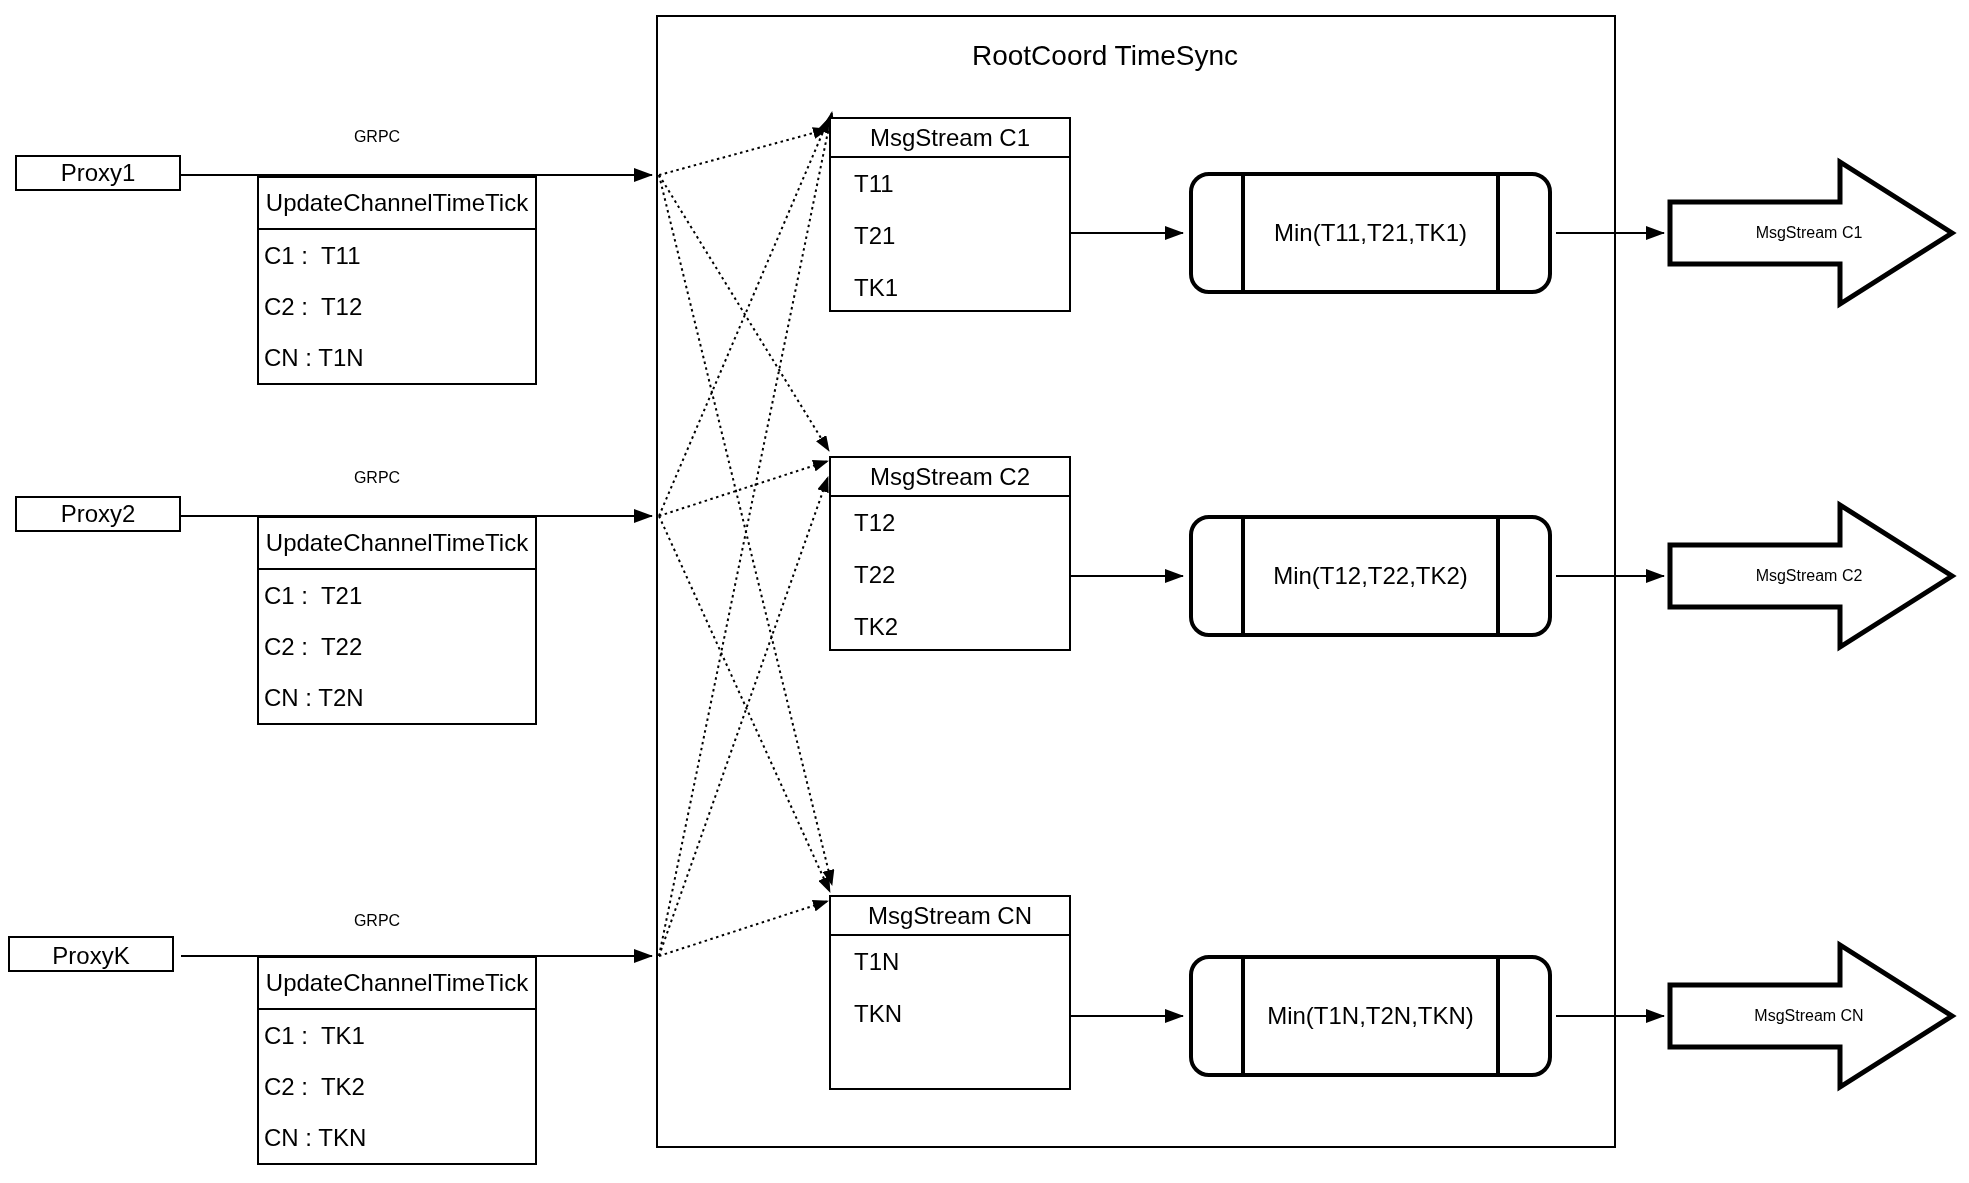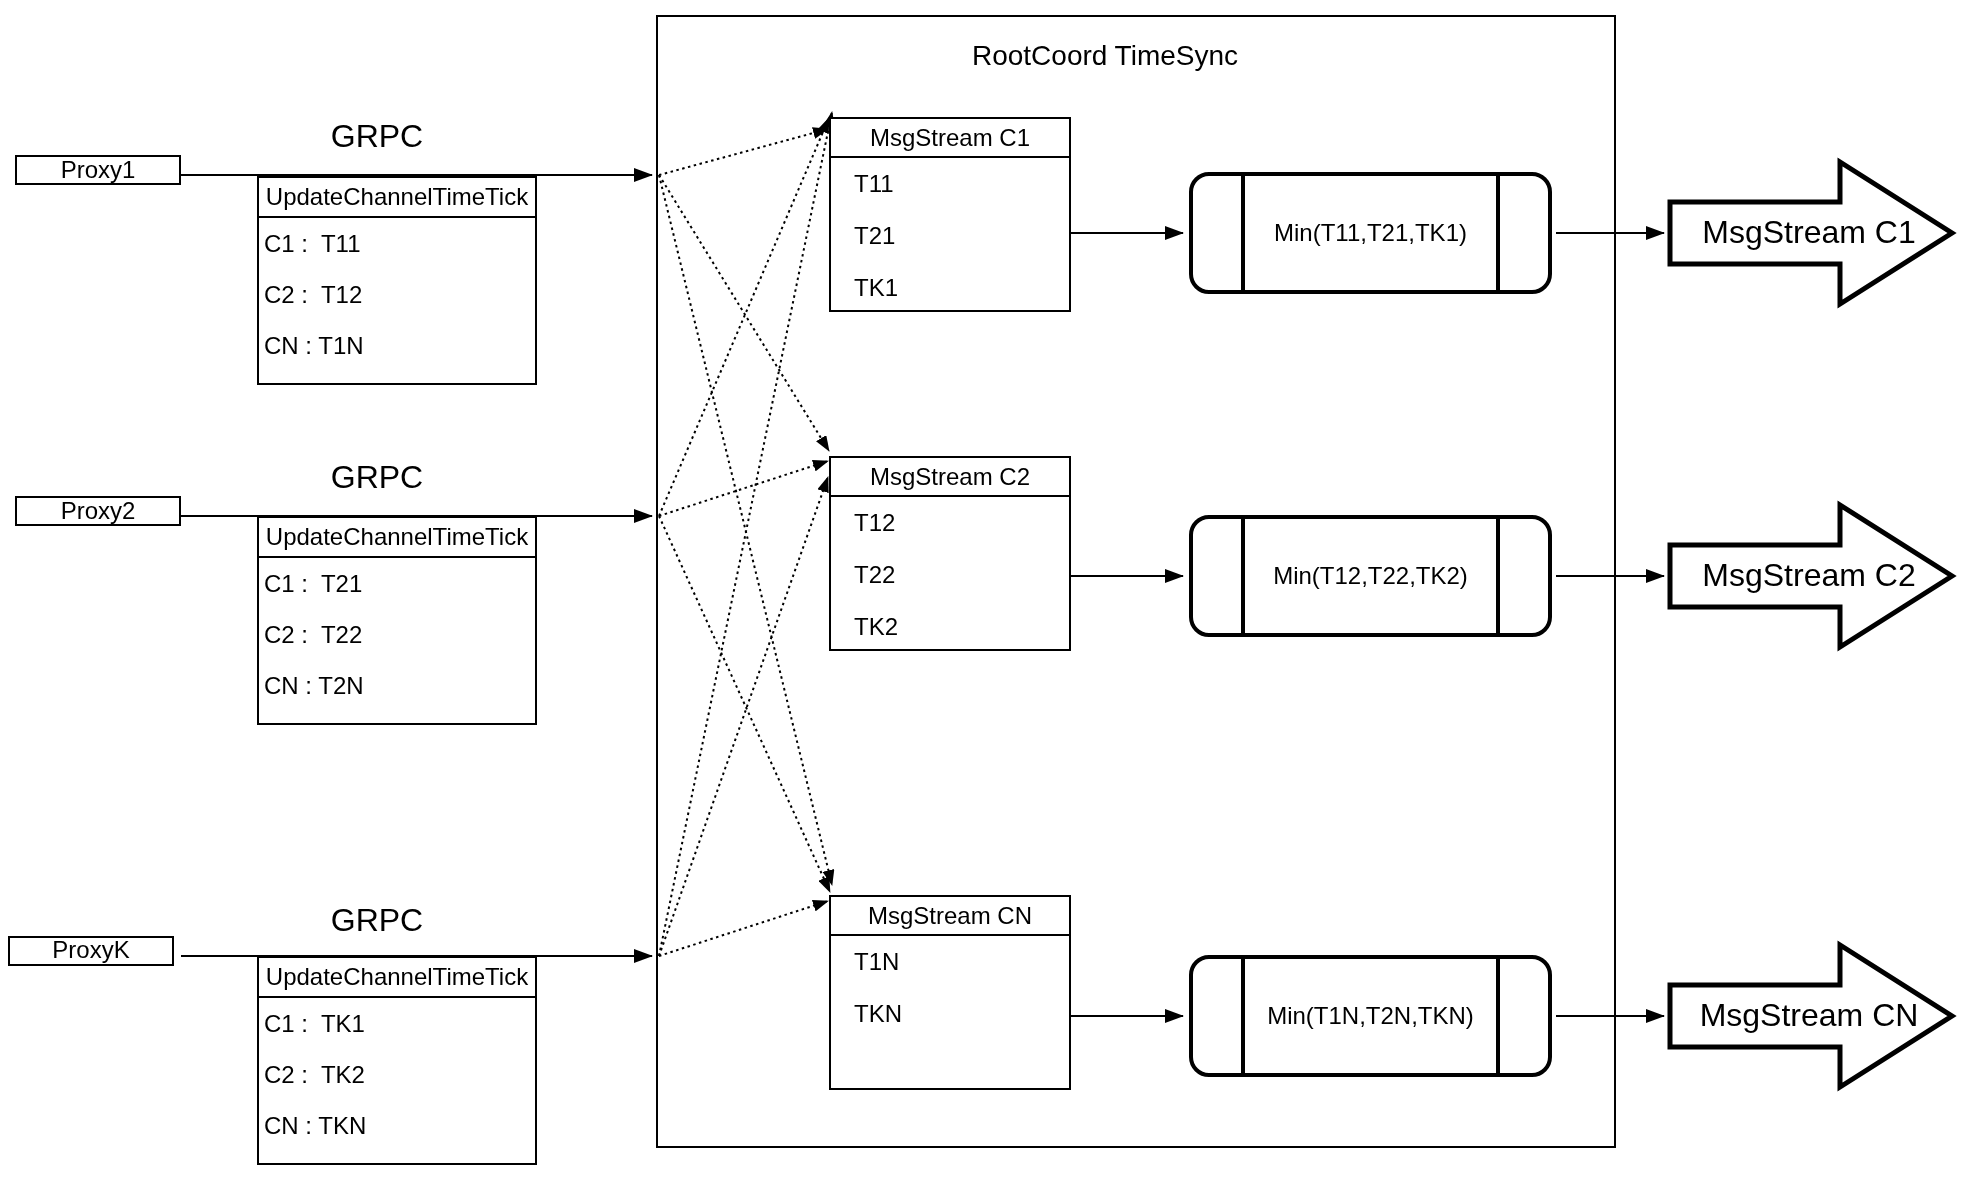--- a/index.html
+++ b/index.html
@@ -6,31 +6,31 @@
   * { margin:0; padding:0; box-sizing:border-box; }
   html,body { background:var(--paper); }
   .stage {
     position:relative; width:1969px; height:1183px;
     background:var(--paper); overflow:hidden;
     font-family:"Liberation Sans", sans-serif; color:var(--ink);
   }
   .stage svg.wires { position:absolute; left:0; top:0; }
   .abs { position:absolute; }
   .lbl { display:flex; align-items:center; justify-content:center;
-         font-size:32px; line-height:1.1; text-align:center; }
+         font-size:16px; line-height:1.1; text-align:center; }
 
   
-  .proxy { width:166px; height:30px; background:var(--paper);
+  .proxy { width:166px; height:36px; background:var(--paper);
            border:2px solid var(--ink); display:flex; align-items:center;
            justify-content:center; font-size:24px; }
 
   
   .utable { width:280px; height:209px; background:var(--paper);
             border:2px solid var(--ink); }
-  .utable .thead { height:40px; border-bottom:2px solid var(--ink);
+  .utable .thead { height:52px; border-bottom:2px solid var(--ink);
                    display:flex; align-items:center; justify-content:center;
                    font-size:24px; }
   .utable .tcell { height:51px; display:flex; align-items:center;
                    padding-left:5px; font-size:24px; white-space:pre; }
 
   .mtable { width:242px; height:195px; background:var(--paper);
             border:2px solid var(--ink); }
   .mtable .thead { height:39px; border-bottom:2px solid var(--ink);
                    display:flex; align-items:center; justify-content:center;
                    font-size:24px; }

